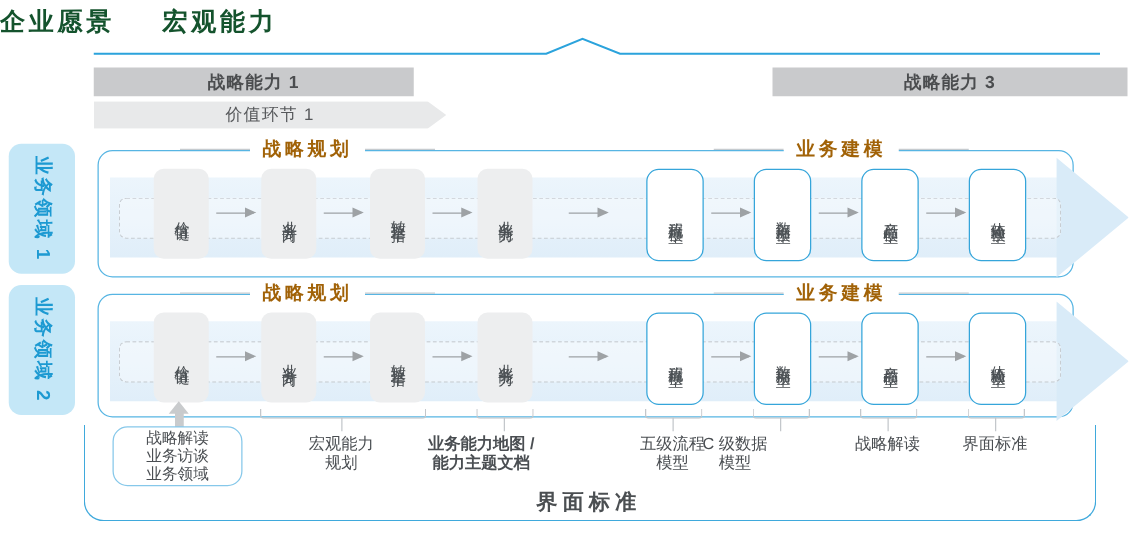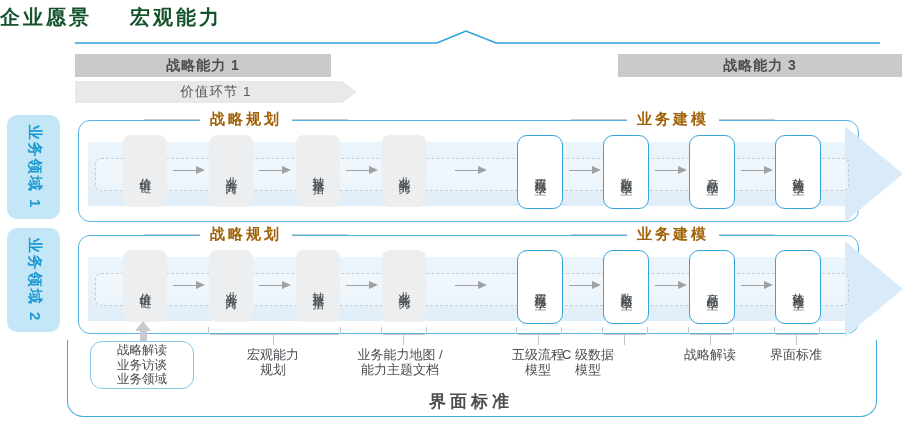--- a/index.html
+++ b/index.html
@@ -203,21 +203,21 @@
   <div class="stem" style="left:624px;"></div>
   <div class="bracket" style="left:688px;width:44px;"></div>
   <div class="stem" style="left:710px;"></div>
   <div class="bracket" style="left:774px;width:44px;"></div>
   <div class="stem" style="left:796px;"></div>
 
   <div class="note" style="left:273px;">
     <div>宏观能力</div>
       <div>规划</div>
   </div>
-  <div class="note" style="left:400px;">
+  <div class="note" style="left:385px;font-weight:bold;">
     <div>业务能力地图 /</div>
       <div>能力主题文档</div>
   </div>
   <div class="note" style="left:538px;">
     <div>五级流程</div>
       <div>模型</div>
   </div>
   <div class="note" style="left:588px;">
     <div>C 级数据</div>
       <div>模型</div>

